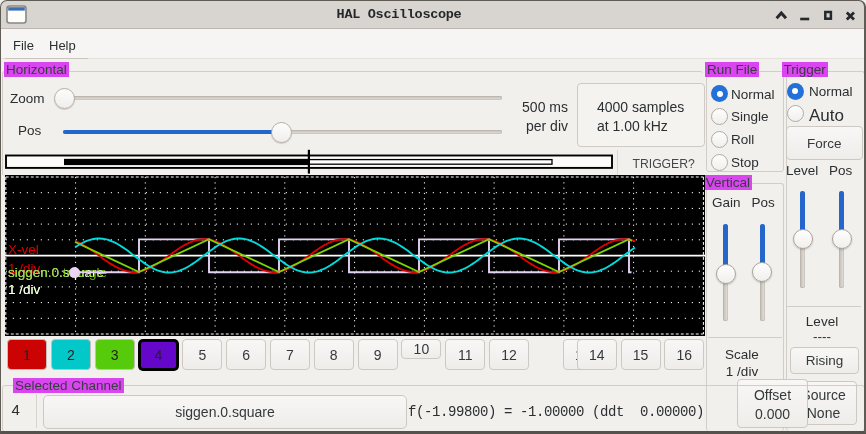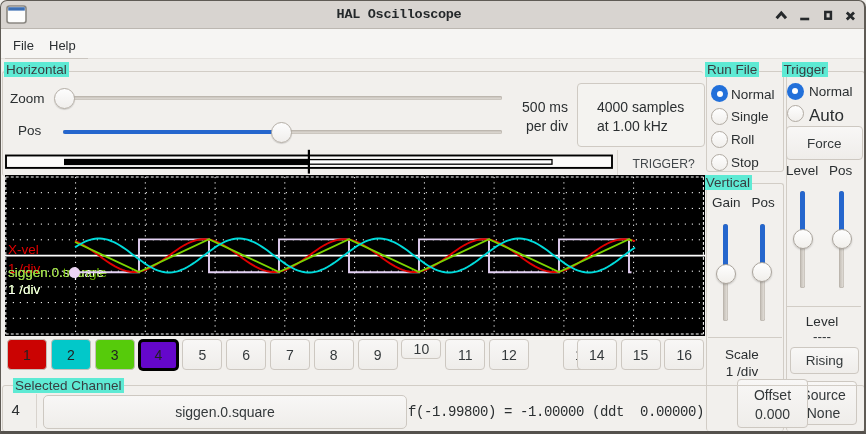--- a/index.html
+++ b/index.html
@@ -1,20 +1,20 @@
 <!DOCTYPE html>
 <html><head>
 <meta charset="utf-8">
 <style>
   html,body{margin:0;padding:0;}
   body{width:866px;height:434px;position:relative;overflow:hidden;
        font-family:"Liberation Sans",sans-serif;background:#f2f0ed;color:#2b2f31;}
   .abs{position:absolute;}
   .frame{position:absolute;border:1px solid #d2cdc6;border-radius:3px;}
-  .flabel{position:absolute;background:#5eead4;padding:0 2px;font-size:13.5px;color:#383d40;line-height:15px;}
+  .flabel{position:absolute;background:#d946ef;padding:0 2px;font-size:13.5px;color:#383d40;line-height:15px;}
   .btn{position:absolute;background:linear-gradient(#f8f7f6,#efedea);border:1px solid #cdc8c1;
        border-radius:4px;display:flex;align-items:center;justify-content:center;
        font-size:14px;color:#34393b;text-align:center;}
 </style>
 </head>
 <body>
 
 <div class="abs" style="left:0;top:0;width:866px;height:434px;box-sizing:border-box;border-left:1.5px solid #5f5b55;border-right:2px solid #5f5b55;border-bottom:3px solid #55524d;border-top:1.2px solid #5f5b55;border-radius:7px 7px 0 0;z-index:50;pointer-events:none;"></div>
 
 <div class="abs" style="left:1px;top:1px;width:864px;height:27px;background:#d8d4d0;border-radius:5px 5px 0 0;border-bottom:1px solid #bcb7b1;"></div>

